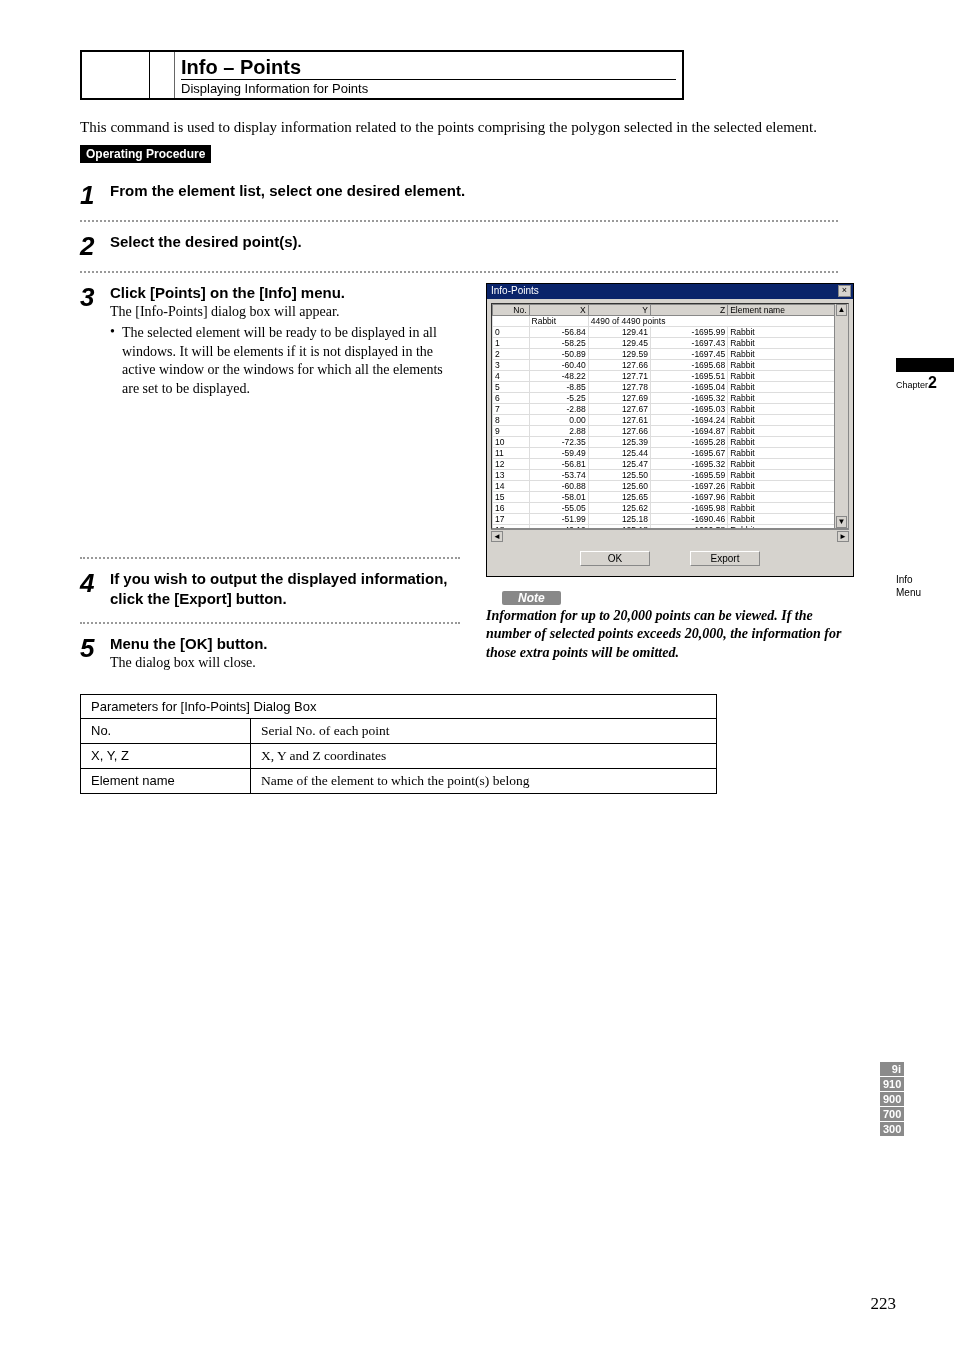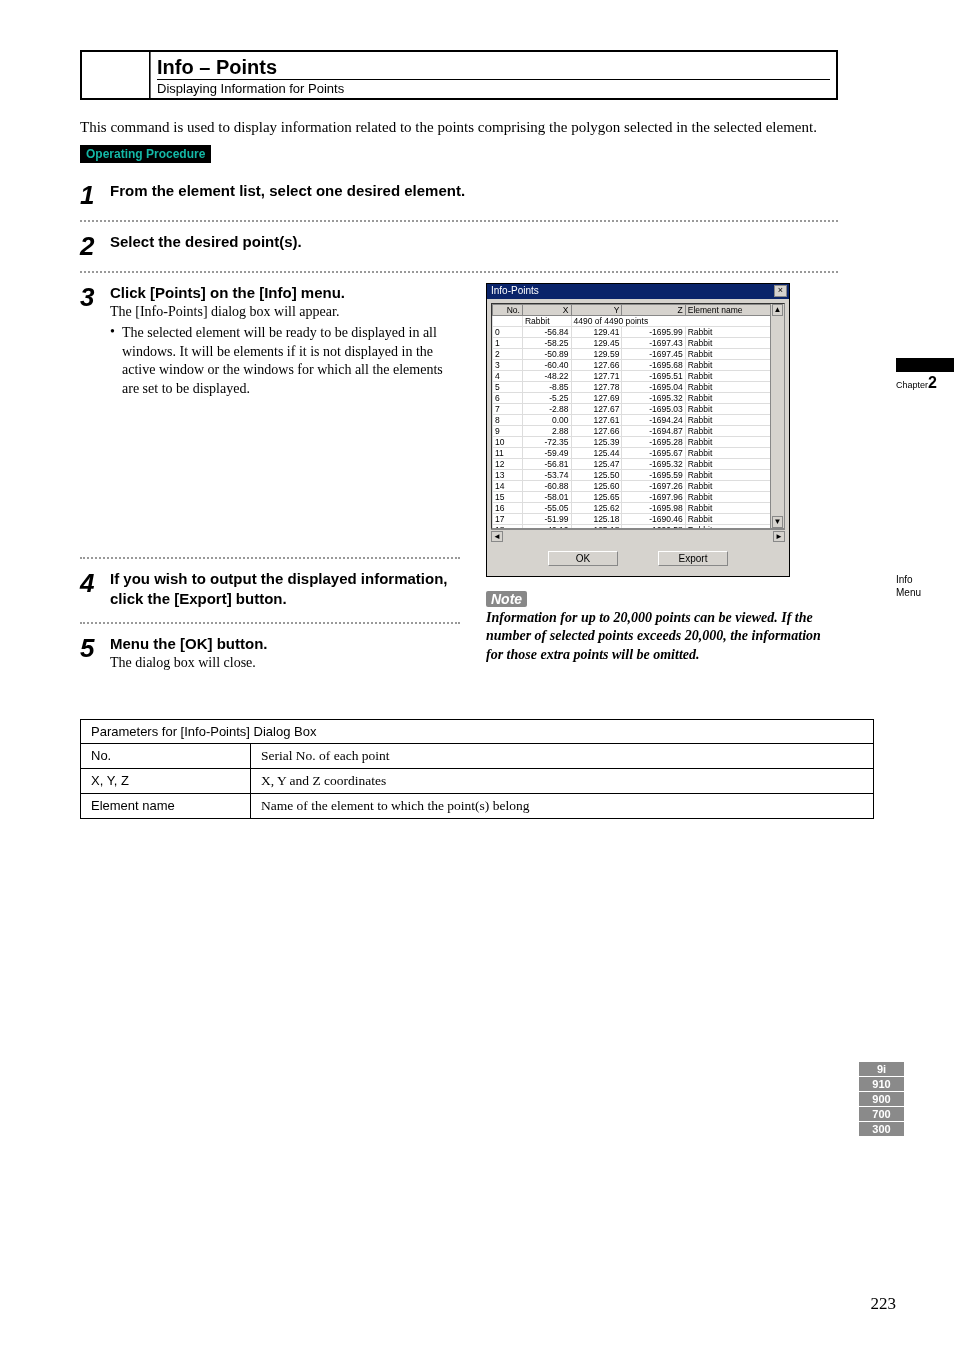--- a/index.html
+++ b/index.html
@@ -21,23 +21,24 @@
     position: absolute;
     left: 80px;
     right: 0;
     top: 50px;
     width: 850px;
   }
 
   
   .section-box {
     border: 2px solid #000;
-    width: 758px;
+    width: 604px;
     height: 50px;
     display: flex;
+    gap: 24px;
   }
   .section-box .left-cell {
     width: 68px;
     border-right: 1px solid #000;
   }
   .section-box .right-cell {
     flex: 1;
     border-left: 1px solid #666;
     padding: 2px 6px 1px 6px;
     display: flex;
@@ -61,21 +62,21 @@
   .intro {
     font-size: 15px;
     line-height: 1.5;
     margin: 16px 0 4px 0;
     width: 758px;
   }
 
   .op-procedure {
     display: inline-block;
     background: #000;
-    color: #14b8a6;
+    color: #ffffff;
     font-family: Arial, Helvetica, sans-serif;
     font-weight: bold;
     font-size: 12px;
     padding: 2px 6px;
     margin-top: 2px;
     margin-bottom: 18px;
   }
 
   .steps { width: 758px; }
   .step {
@@ -128,21 +129,21 @@
     display: flex;
     gap: 26px;
   }
   .col-left { width: 380px; }
   .col-right { width: 370px; }
 
   
   .dialog {
     font-family: Tahoma, Arial, sans-serif;
     font-size: 9px;
-    width: 304px;
+    width: 368px;
     border: 1px solid #000;
     background: #d6d3ce;
   }
   .dlg-title {
     background: #0a246a;
     color: #fff;
     display: flex;
     justify-content: space-between;
     align-items: center;
     padding: 1px 2px 2px 4px;
@@ -216,40 +217,40 @@
     border-top-color:#fff; border-left-color:#fff;
     padding:1px 0;
   }
 
   
   .note-label {
     display: inline-block;
     background: #888;
     color: #fff;
     font-family: Arial, Helvetica, sans-serif;
-    font-size: 14px;
+    font-size: 12px;
     font-style: italic;
     font-weight: bold;
-    padding: 0 5px;
+    padding: 0 16px;
     border-radius: 2px;
-    margin: 14px 0 2px 0;
+    margin: 14px 0 2px 16px;
   }
   .note-text {
     font-family: Liberation Serif, serif;
     font-style: italic;
     font-weight: bold;
     font-size: 14px;
     line-height: 1.35;
   }
 
   
   .param-table {
     border-collapse: collapse;
-    margin-top: 40px;
-    width: 794px;
+    margin-top: 15px;
+    width: 637px;
     font-size: 13.5px;
   }
   .param-table th, .param-table td {
     border: 1px solid #000;
     text-align: left;
     padding: 4px 10px;
   }
   .param-table th {
     font-family: Arial, Helvetica, sans-serif;
     font-weight: normal;
@@ -290,22 +291,22 @@
     position: absolute;
     right: 50px;
     top: 1062px;
     font-family: Arial, Helvetica, sans-serif;
     font-size: 11px;
     font-weight: bold;
   }
   .badges div {
     background: #8a8a8a;
     color: #fff;
-    width: 45px;
-    text-align: center;
+    width: 24px;
+    text-align: right;
     padding: 1px 3px;
     margin-bottom: 1px;
   }
 
   .page-num {
     position: absolute;
     right: 58px;
     bottom: 36px;
     font-family: "Times New Roman", Times, serif;
     font-size: 17px;

